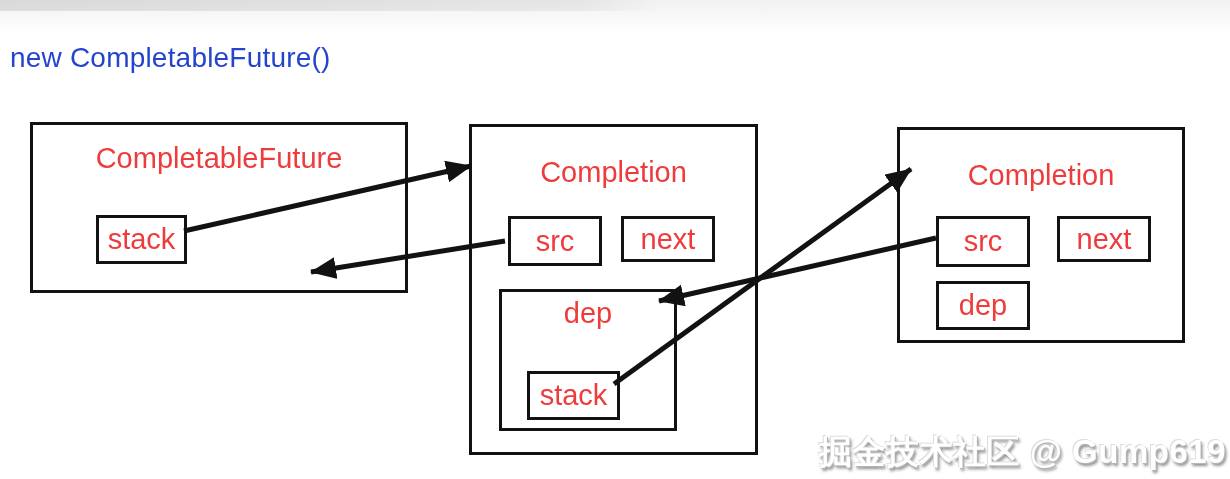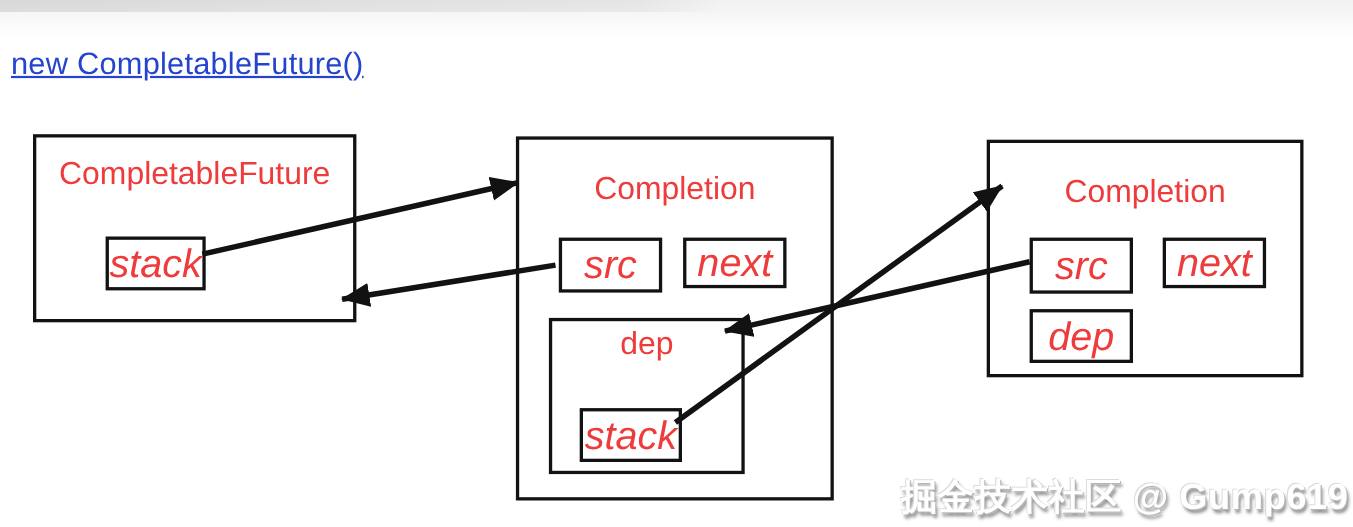--- a/index.html
+++ b/index.html
@@ -29,30 +29,30 @@
     border-radius: 0 5px 5px 0;
   }
   .code {
     position: absolute;
     top: 42px;
     font-size: 28px;
     letter-spacing: 0.2px;
     color: var(--code-blue);
     white-space: nowrap;
   }
-  .code-new { left: 10px; text-decoration: underline; }
+  .code-new { left: 10px; }
   .code-b   { left: 468px; }
   .code-c   { left: 875px; }
 
   .obox {
     position: absolute;
     border: 3px solid var(--arrow-black);
     background: transparent;
   }
-  .box-future   { left: 30px;  top: 122px; width: 294px; height: 171px; }
+  .box-future   { left: 30px;  top: 122px; width: 378px; height: 171px; }
   .box-comp-b   { left: 469px; top: 124px; width: 289px; height: 331px; }
   .box-comp-c   { left: 897px; top: 127px; width: 288px; height: 216px; }
 
   .btitle {
     position: absolute;
     left: 0; width: 100%;
     text-align: center;
     font-size: 29px;
     color: var(--label-red);
     white-space: nowrap;
@@ -61,24 +61,23 @@
   .t-comp-b { top: 29px; }
   .t-comp-c { top: 29px; }
   .t-dep    { top: 5px; }
 
   .sbox {
     position: absolute;
     border: 3px solid var(--arrow-black);
     display: flex;
     align-items: center;
     justify-content: center;
-    font-size: 36px;
+    font-size: 29px;
     color: var(--label-red);
     background: #ffffff;
-    font-style: italic;
   }
   
   .future-stack { left: 63px; top: 90px; width: 91px; height: 49px; }
   
   .compb-src  { left: 36px;  top: 89px;  width: 94px; height: 50px; }
   .compb-next { left: 149px; top: 89px;  width: 94px; height: 46px; }
   .compb-dep  { left: 27px;  top: 162px; width: 178px; height: 142px; border: 3px solid var(--arrow-black); position: absolute; background: #fff; }
   .compb-stack{ left: 25px;  top: 79px;  width: 93px; height: 49px; }
   
   .compc-src  { left: 36px;  top: 86px;  width: 94px; height: 51px; }

